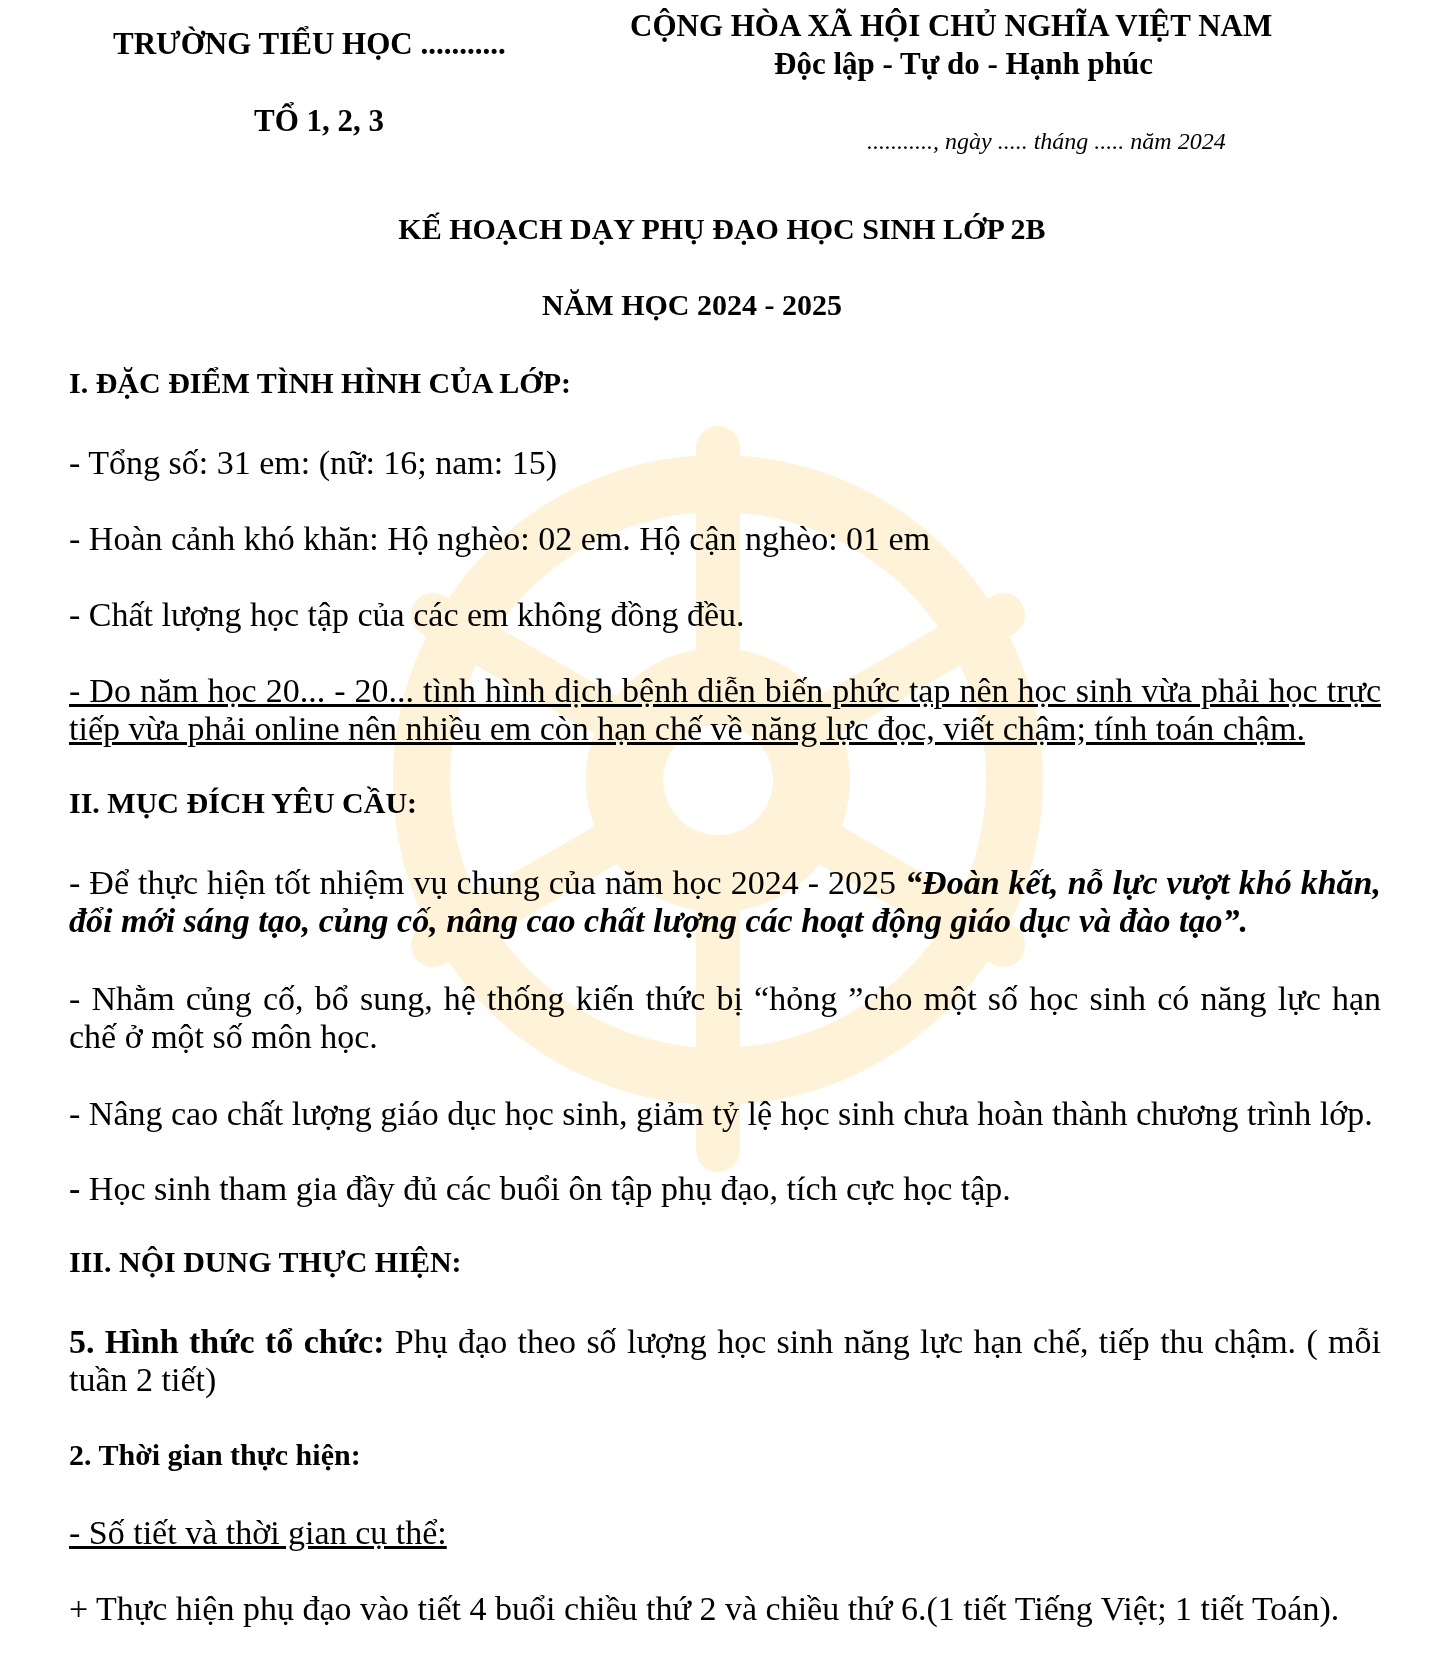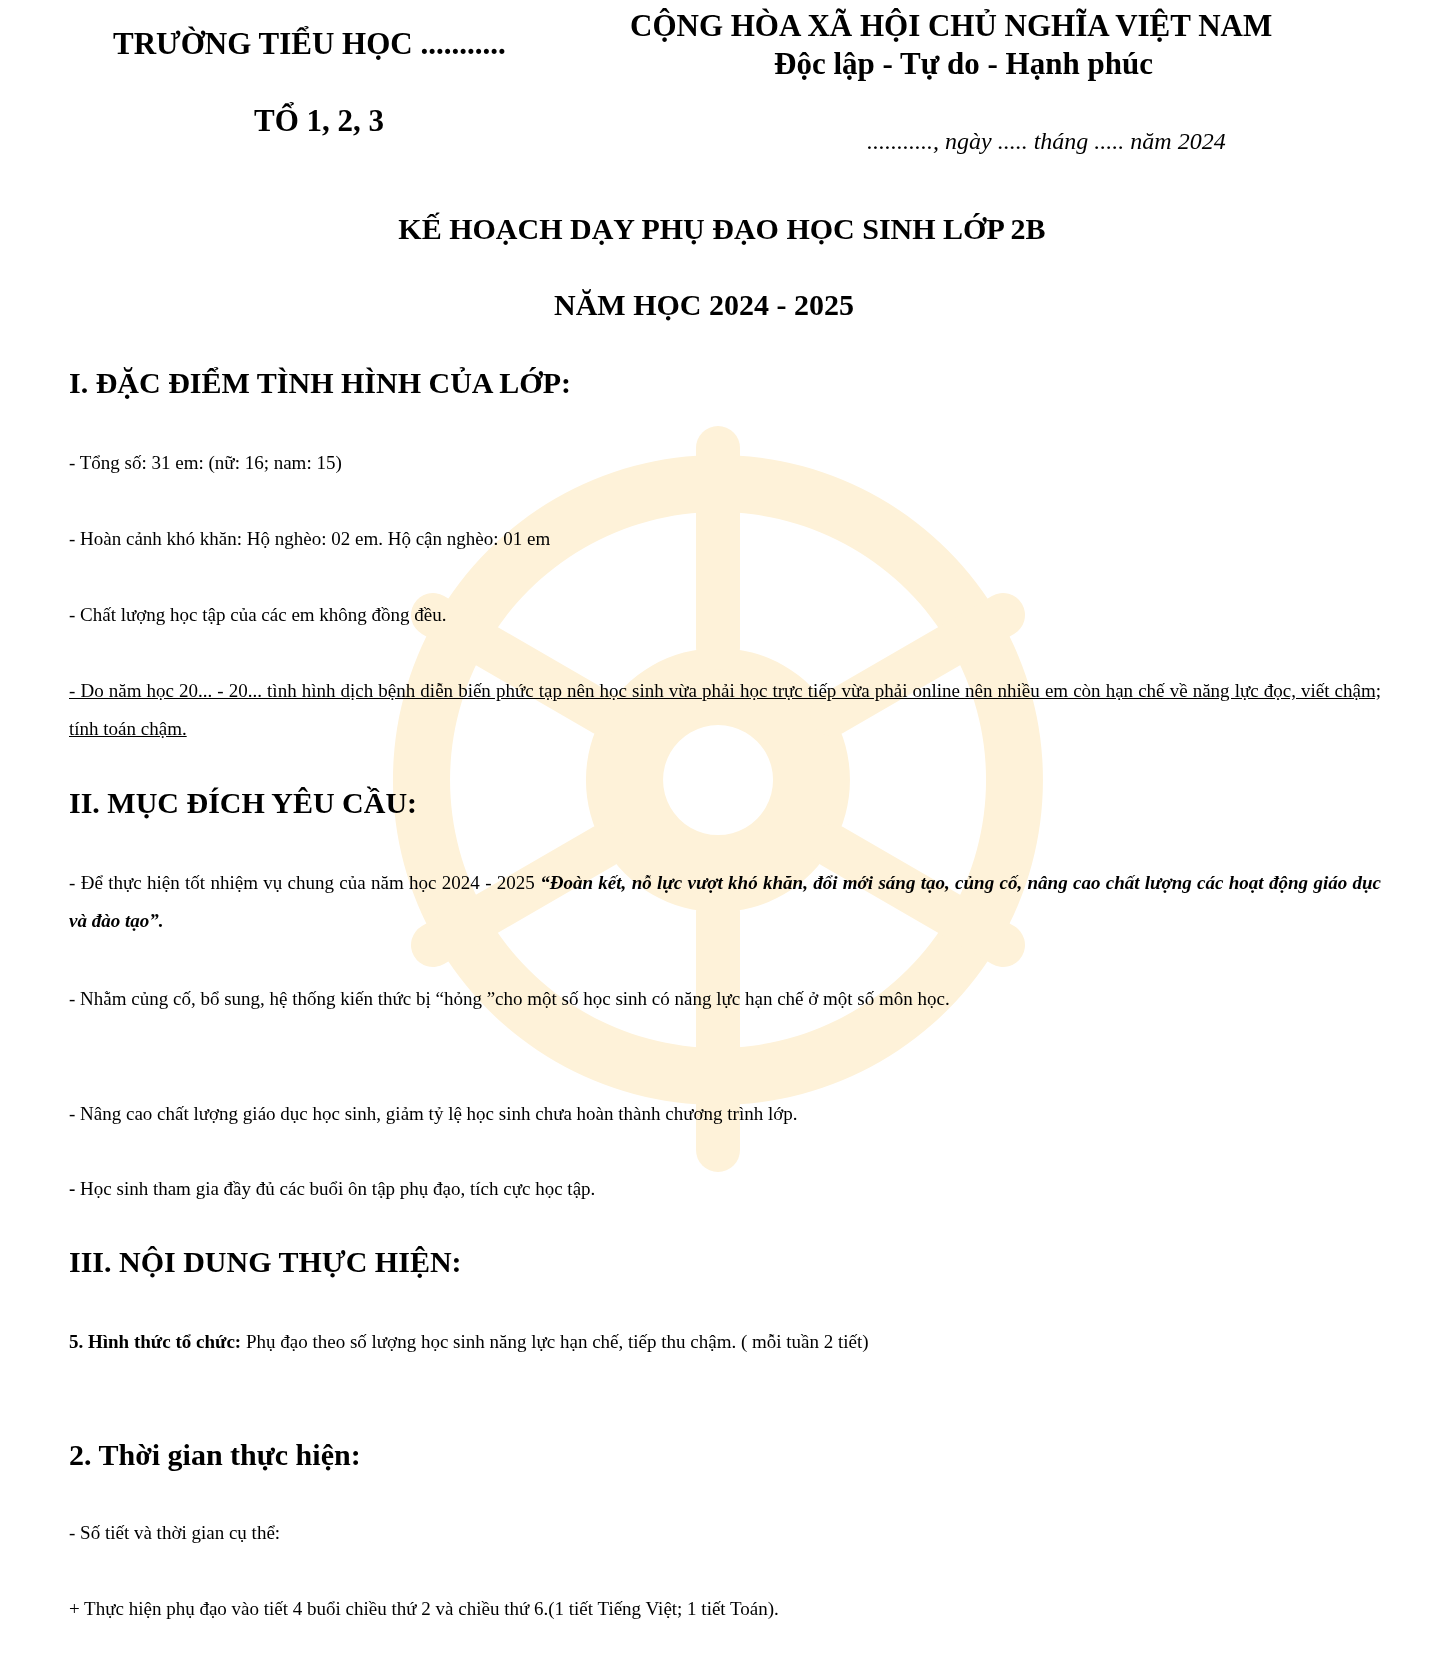--- a/index.html
+++ b/index.html
@@ -5,21 +5,21 @@
   html, body { margin: 0; padding: 0; background: #ffffff; }
   body { width: 1444px; height: 1656px; position: relative; overflow: hidden;
          font-family: "Liberation Serif", "DejaVu Serif", serif; color: #000; }
   .watermark { position: absolute; left: 0; top: 0; width: 1444px; height: 1656px; z-index: 0; pointer-events: none; }
   .page { position: absolute; left: 0; top: 0; width: 1444px; height: 1656px; z-index: 1; }
   .abs { position: absolute; white-space: nowrap; }
   .b { font-weight: bold; }
   .i { font-style: italic; }
   .hdr { font-size: 31px; font-weight: bold; }
   .body-text { font-size: 29.5px; line-height: 38px; }
-  .para { position: absolute; left: 69px; width: 1312px; font-size: 19px; line-height: 38px; text-align: justify; }
+  .para { position: absolute; left: 69px; width: 1312px; font-size: 34px; line-height: 38px; text-align: justify; }
   .heading { position: absolute; left: 69px; font-size: 30px; font-weight: bold; white-space: nowrap; }
   .center { text-align: center; }
 </style>
 </head>
 <body>
 
 <svg class="watermark" viewBox="0 0 1444 1656" xmlns="http://www.w3.org/2000/svg">
   <g fill="#fef2d9" stroke="none">
 
     <path fill-rule="evenodd" d="M 718 455 A 325 325 0 1 1 717.9 455 Z M 718 512 A 268 268 0 1 0 718.1 512 Z"></path>
@@ -41,21 +41,21 @@
 <div class="page">
 
   <div class="abs hdr" style="left:113px; top:26px;">TRƯỜNG TIỂU HỌC ...........</div>
   <div class="abs hdr" style="left:254px; top:103px;">TỔ 1, 2, 3</div>
 
   <div class="abs hdr" style="left:630px; top:8px;">CỘNG HÒA XÃ HỘI CHỦ NGHĨA VIỆT NAM</div>
   <div class="abs hdr" style="left:774px; top:46px;">Độc lập - Tự do - Hạnh phúc</div>
   <div class="abs i body-text" style="left:867px; top:122px; font-size:24px;">..........., ngày ..... tháng ..... năm 2024</div>
 
   <div class="abs b center" style="left:0; width:1444px; top:212px; font-size:30px;">KẾ HOẠCH DẠY PHỤ ĐẠO HỌC SINH LỚP 2B</div>
-  <div class="abs b center" style="left:16px; width:1376px; top:288px; font-size:30px;">NĂM HỌC 2024 - 2025</div>
+  <div class="abs b center" style="left:4px; width:1376px; top:288px; font-size:30px;">NĂM HỌC 2024 - 2025</div>
 
   <div class="heading" style="top:366px;">I. ĐẶC ĐIỂM TÌNH HÌNH CỦA LỚP:</div>
   <div class="para" style="top:444px;">- Tổng số: 31 em: (nữ: 16; nam: 15)</div>
   <div class="para" style="top:520px;">- Hoàn cảnh khó khăn: Hộ nghèo: 02 em. Hộ cận nghèo: 01 em</div>
   <div class="para" style="top:596px;">- Chất lượng học tập của các em không đồng đều.</div>
   <div class="para" style="top:672px;text-decoration:underline;">- Do năm học 20... - 20... tình hình dịch bệnh diễn biến phức tạp nên học sinh vừa phải học trực tiếp vừa phải online nên nhiều em còn hạn chế về năng lực đọc, viết chậm; tính toán chậm.</div>
 
   <div class="heading" style="top:786px;">II. MỤC ĐÍCH YÊU CẦU:</div>
   <div class="para" style="top:864px;">
     <span>- Để thực hiện tốt nhiệm vụ chung của năm học 2024 - 2025 </span><span class="b i">“Đoàn kết, nỗ lực vượt khó khăn, đổi mới sáng tạo, củng cố, nâng cao chất lượng các hoạt động giáo dục và đào tạo”.</span>
@@ -64,16 +64,16 @@
   <div class="para" style="top:1095px;">- Nâng cao chất lượng giáo dục học sinh, giảm tỷ lệ học sinh chưa hoàn thành chương trình lớp.</div>
   <div class="para" style="top:1170px;">
     <span class="b">-</span><span> Học sinh tham gia đầy đủ các buổi ôn tập phụ đạo, tích cực học tập.</span>
   </div>
 
   <div class="heading" style="top:1245px;">III. NỘI DUNG THỰC HIỆN:</div>
   <div class="para" style="top:1323px;">
     <span class="b">5. Hình thức tổ chức:</span><span> Phụ đạo theo số lượng học sinh năng lực hạn chế, tiếp thu chậm. ( mỗi tuần 2 tiết)</span>
   </div>
   <div class="heading" style="top:1438px;">2. Thời gian thực hiện:</div>
-  <div class="para" style="top:1514px;">- Số tiết và thời gian cụ thể:</div>
+  <div class="para" style="top:1514px;text-decoration:underline;">- Số tiết và thời gian cụ thể:</div>
   <div class="para" style="top:1590px;">+ Thực hiện phụ đạo vào tiết 4 buổi chiều thứ 2 và chiều thứ 6.(1 tiết Tiếng Việt; 1 tiết Toán).</div>
 
 </div>
 
 </body></html>

